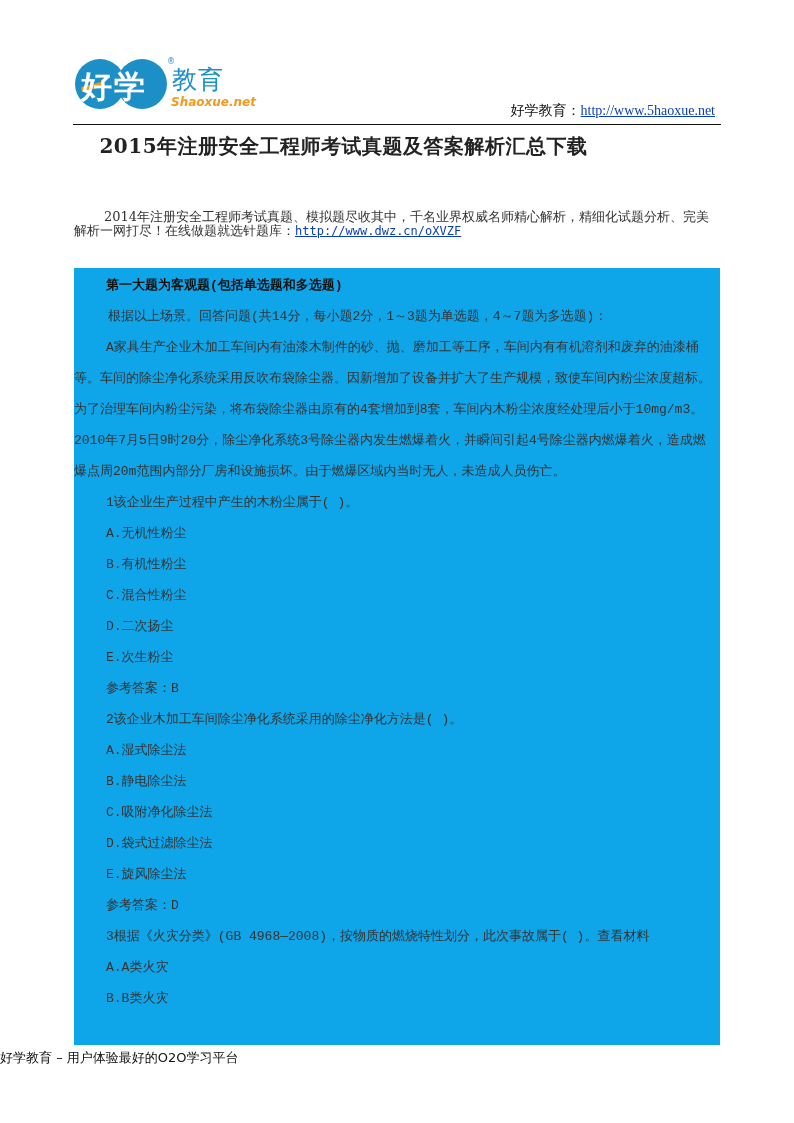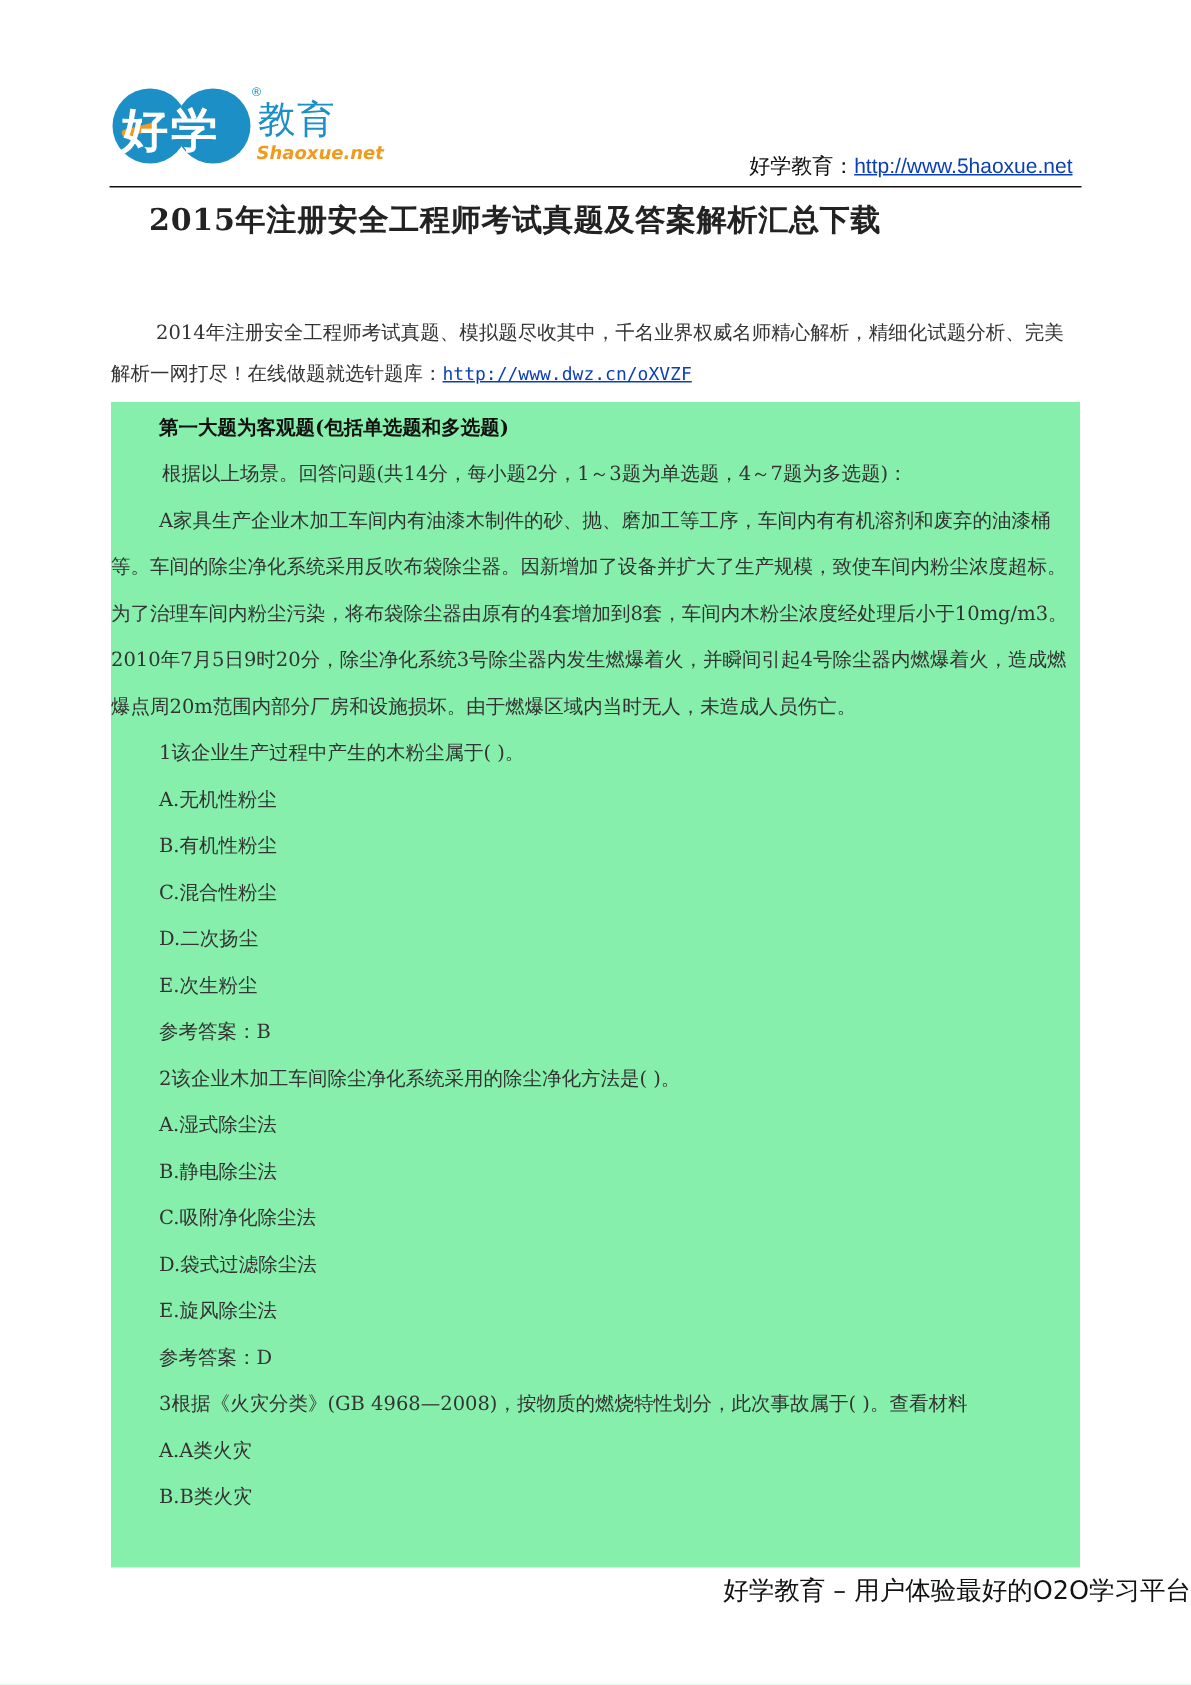--- a/index.html
+++ b/index.html
@@ -10,36 +10,36 @@
     .logo { position: absolute; left: 2px; top: 5px; width: 170px; height: 55px; }
     .logo .circle { position: absolute; top: 2px; width: 50px; height: 50px; border-radius: 50%; background: #1d8fc7; }
     .logo .c1 { left: 0; }
     .logo .c2 { left: 42px; }
     .logo .logo-main { position: absolute; left: 6px; top: 9px; font-family: "DejaVu Sans", sans-serif; font-size: 31px; font-weight: bold; color: #ffffff; letter-spacing: 2px; }
     .logo .logo-swoosh { position: absolute; left: 6px; top: 27px; width: 24px; height: 5px; background: #f29a1c; transform: rotate(-14deg); border-radius: 2px; }
     .logo .logo-reg { position: absolute; left: 92px; top: 0px; font-size: 8px; color: #1d8fc7; font-family: "DejaVu Sans", sans-serif; }
     .logo .logo-edu { position: absolute; left: 97px; top: 6px; font-family: "DejaVu Sans", sans-serif; font-size: 25px; color: #1d8fc7; letter-spacing: 1px; }
     .logo .logo-domain { position: absolute; left: 96px; top: 38px; font-family: "DejaVu Sans", sans-serif; font-size: 12px; font-weight: bold; font-style: italic; color: #f29a1c; text-align: center; }
 
-    .site-link { position: absolute; right: 6px; top: 50px; font-family: Liberation Sans, sans-serif; font-size: 14px; color: #111; }
+    .site-link { position: absolute; right: 6px; top: 50px; font-family: Liberation Serif, serif; font-size: 14px; color: #111; }
     .site-link a { color: #0b3fb8; text-decoration: underline; }
     .header-rule { position: absolute; left: 0; top: 72px; width: 648px; height: 1px; background: #111; }
 
     .doc-title { position: absolute; left: 0; width: 687px; top: 133px; text-align: center; font-family: "DejaVu Serif", serif; font-size: 20px; color: #222; letter-spacing: 0.5px; }
 
-    .intro { position: absolute; left: 74px; top: 210px; width: 646px; font-size: 13px; line-height: 26px; color: #333; text-indent: 30px; }
+    .intro { position: absolute; left: 74px; top: 210px; width: 646px; font-size: 13px; line-height: 14px; color: #333; text-indent: 30px; }
     .intro a { color: #0b3fb8; text-decoration: underline; font-family: "DejaVu Sans Mono", monospace; font-size: 12px; }
 
-    .content-box { position: absolute; left: 74px; top: 268px; width: 646px; height: 777px; background: #86efac; }
+    .content-box { position: absolute; left: 74px; top: 268px; width: 646px; height: 777px; background: #0ea5e9; font-family: Liberation Mono, monospace; }
     .content-box p { font-size: 13px; color: #333; line-height: 31px; padding-left: 32px; }
     .content-box .section-head { font-weight: bold; color: #111; padding-left: 32px; margin-top: 2px; }
     .content-box .lead { padding-left: 34px; }
     .content-box .scenario { padding-left: 0; text-indent: 32px; padding-right: 8px; }
 
-    .footer { position: absolute; left: 0; width: 794px; top: 1049px; text-align: right; font-family: "DejaVu Sans", sans-serif; font-size: 17px; color: #111; }
+    .footer { position: absolute; left: 0; width: 794px; top: 1049px; text-align: left; font-family: "DejaVu Sans", sans-serif; font-size: 13px; color: #111; }
   </style>
 </head>
 <body>
 
 <div class="header">
   <div class="logo">
     <div class="circle c1"></div>
     <div class="circle c2"></div>
     <div class="logo-swoosh"></div>
     <span class="logo-main">好学</span>

